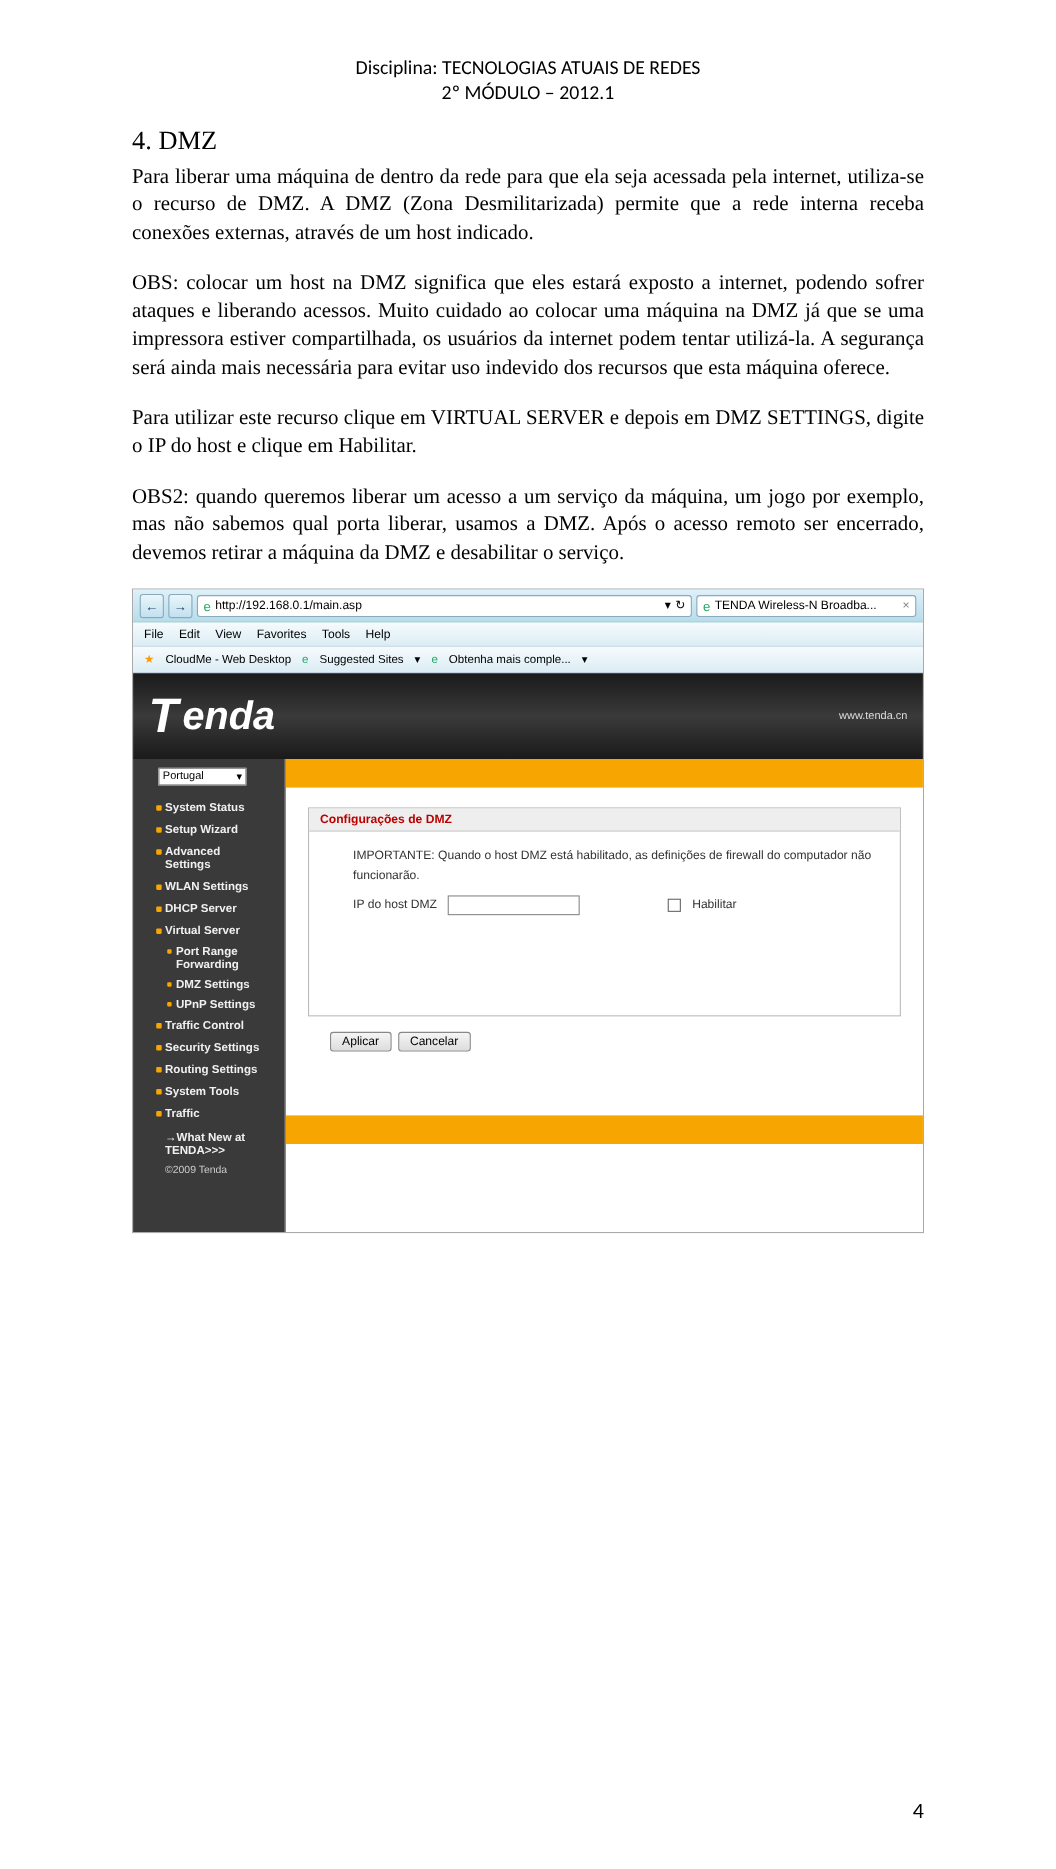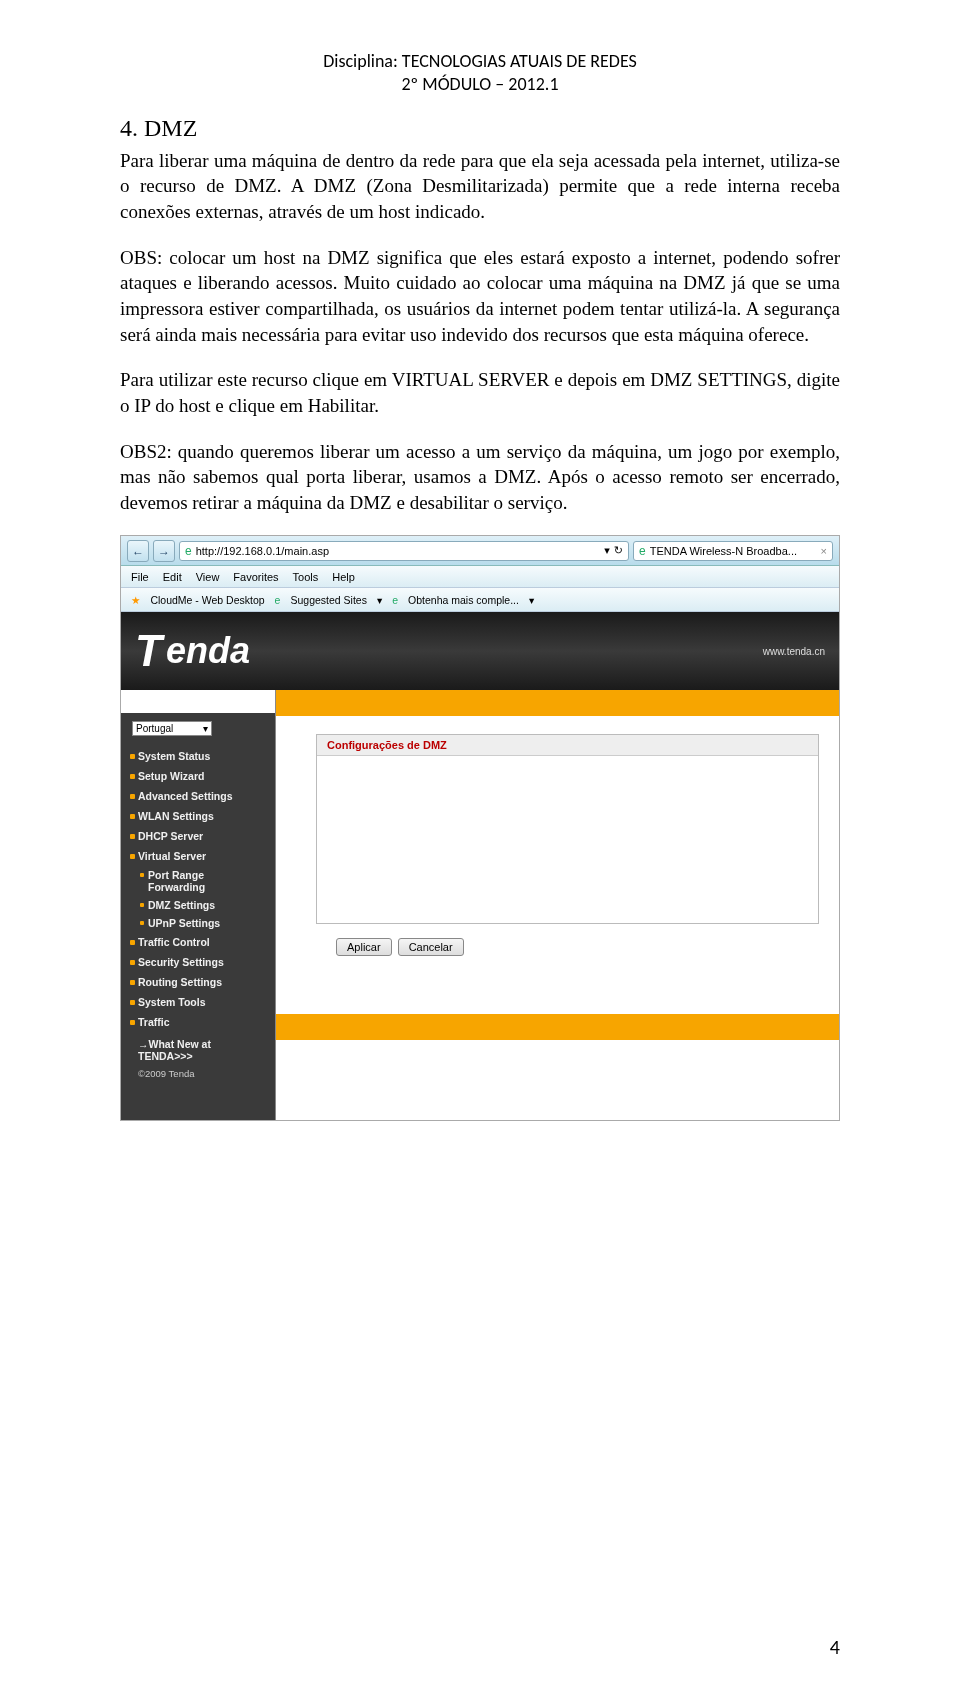--- a/index.html
+++ b/index.html
@@ -116,26 +116,25 @@
     display: flex; align-items: center; gap: 4px;
   }
   .tenda-logo .t { font-size: 44px; }
   .tenda-url { font-size: 10px; color: #ddd; }
   .router-body {
     display: flex;
     min-height: 430px;
     background: #fff;
   }
   .router-sidebar {
-    width: 154px;
+    width: 138px;
     background: #3a3a3a;
     color: #fff;
-    padding: 8px 3px;
+    padding: 8px 15px;
     font-size: 10.5px;
-    margin-top: 23px;
   }
   .lang-select {
     background: #fff;
     color: #000;
     border: 1px solid #888;
     font-size: 10px;
     padding: 1px 3px;
     margin: 0 8px 10px 8px;
     width: 80px;
     display: flex; justify-content: space-between;
@@ -182,21 +181,20 @@
     flex: 1;
     background: #fff;
     border-left: 1px solid #888;
   }
   .content-stripe {
     height: 26px;
     background: #f7a500;
   }
   .content-pane {
     padding: 18px 20px;
-    margin-left: 20px;
   }
   .content-inner {
     border: 1px solid #bbb;
     background: #fff;
     min-height: 190px;
     font-size: 11px;
   }
   .pane-title {
     background: #eee;
     border-bottom: 1px solid #ccc;
@@ -316,20 +314,30 @@
         <div class="menu-item">Traffic</div>
         <div class="arrow-link">→What New at TENDA&gt;&gt;&gt;</div>
         <div class="copyright">©2009 Tenda</div>
       </div>
 
       <div class="router-content">
         <div class="content-stripe"></div>
         <div class="content-pane">
           <div class="content-inner">
             <div class="pane-title">Configurações de DMZ</div>
+            <div class="pane-body">
+              <div>IMPORTANTE: Quando o host DMZ está habilitado, as definições de firewall do computador não funcionarão.</div>
+              <div class="form-row">
+                <span>IP do host DMZ</span>
+                <span class="text-input"></span>
+                <span style="width:60px;"></span>
+                <span class="chk"></span>
+                <span>Habilitar</span>
+              </div>
+            </div>
           </div>
           <div class="btn-row">
             <div class="gbtn">Aplicar</div>
             <div class="gbtn">Cancelar</div>
           </div>
         </div>
         <div class="content-bottom-stripe"></div>
       </div>
     </div>
   </div>

